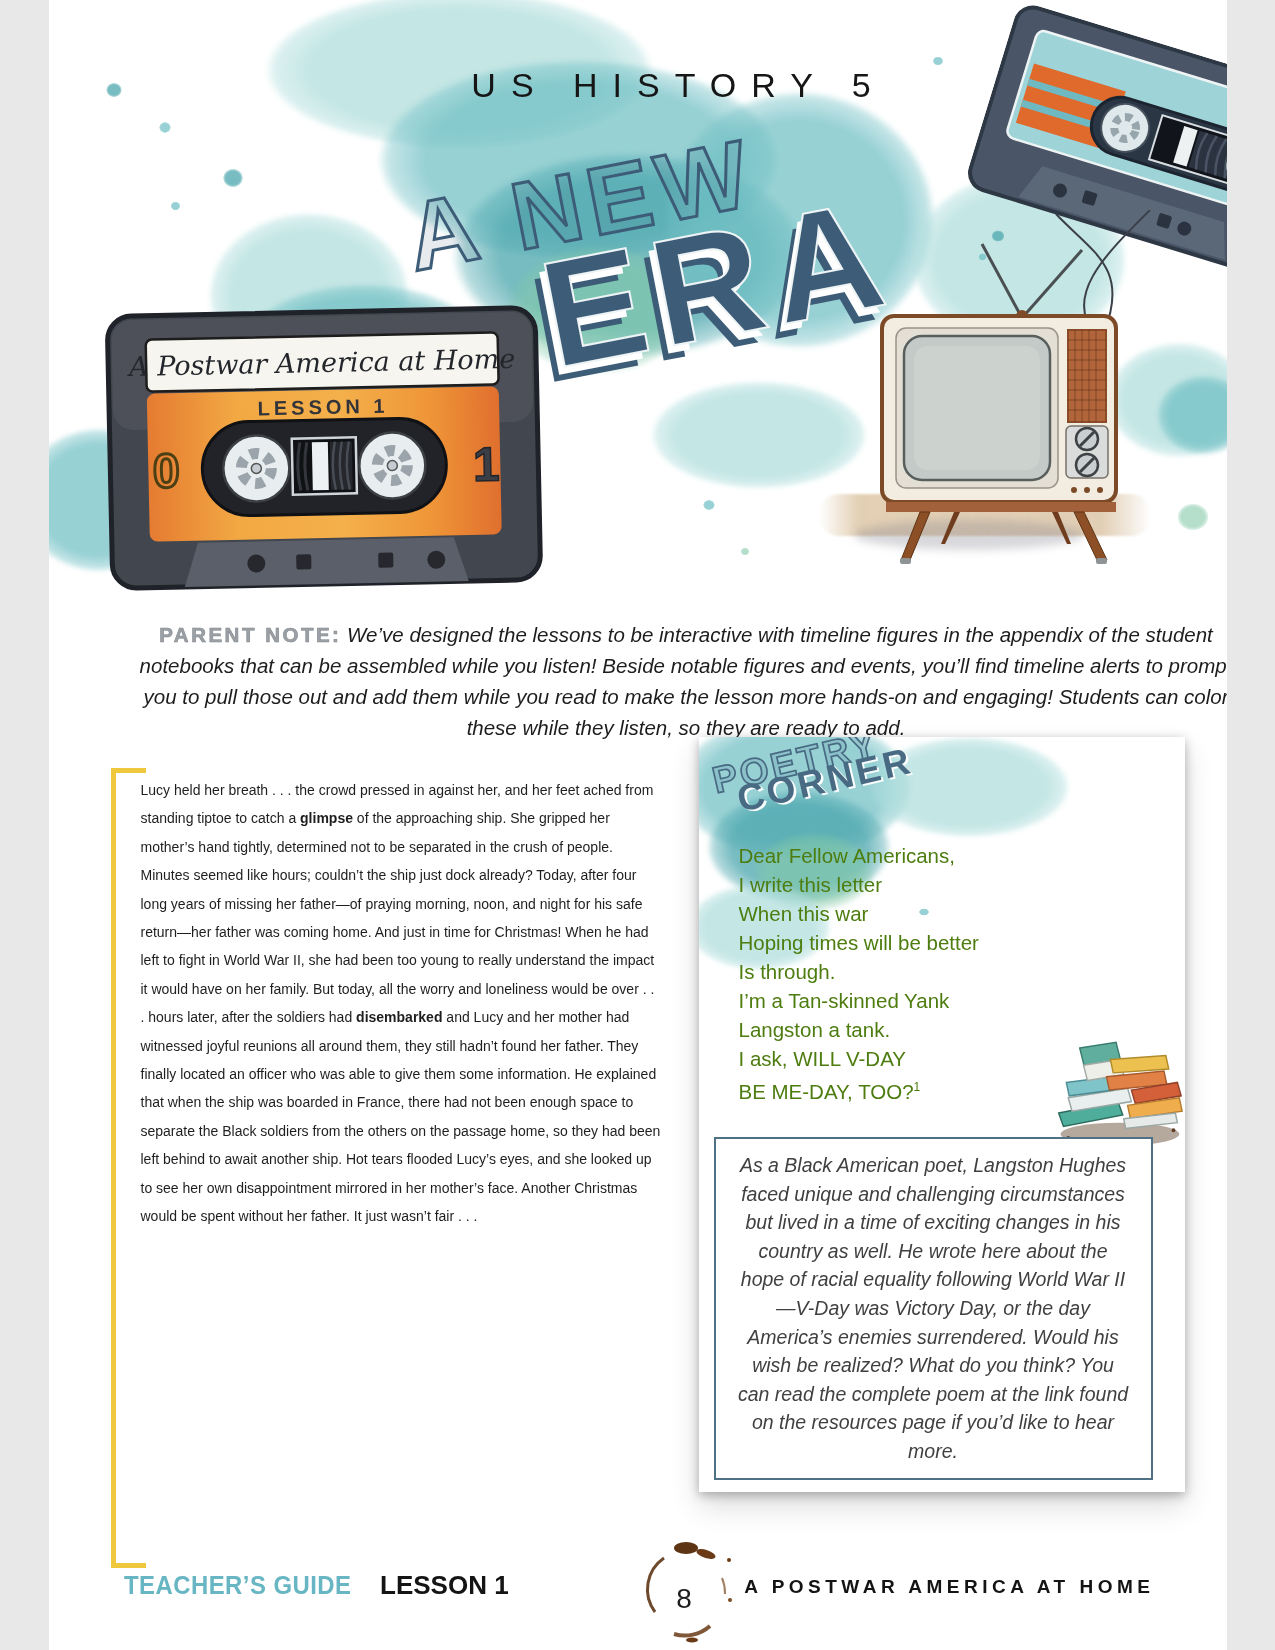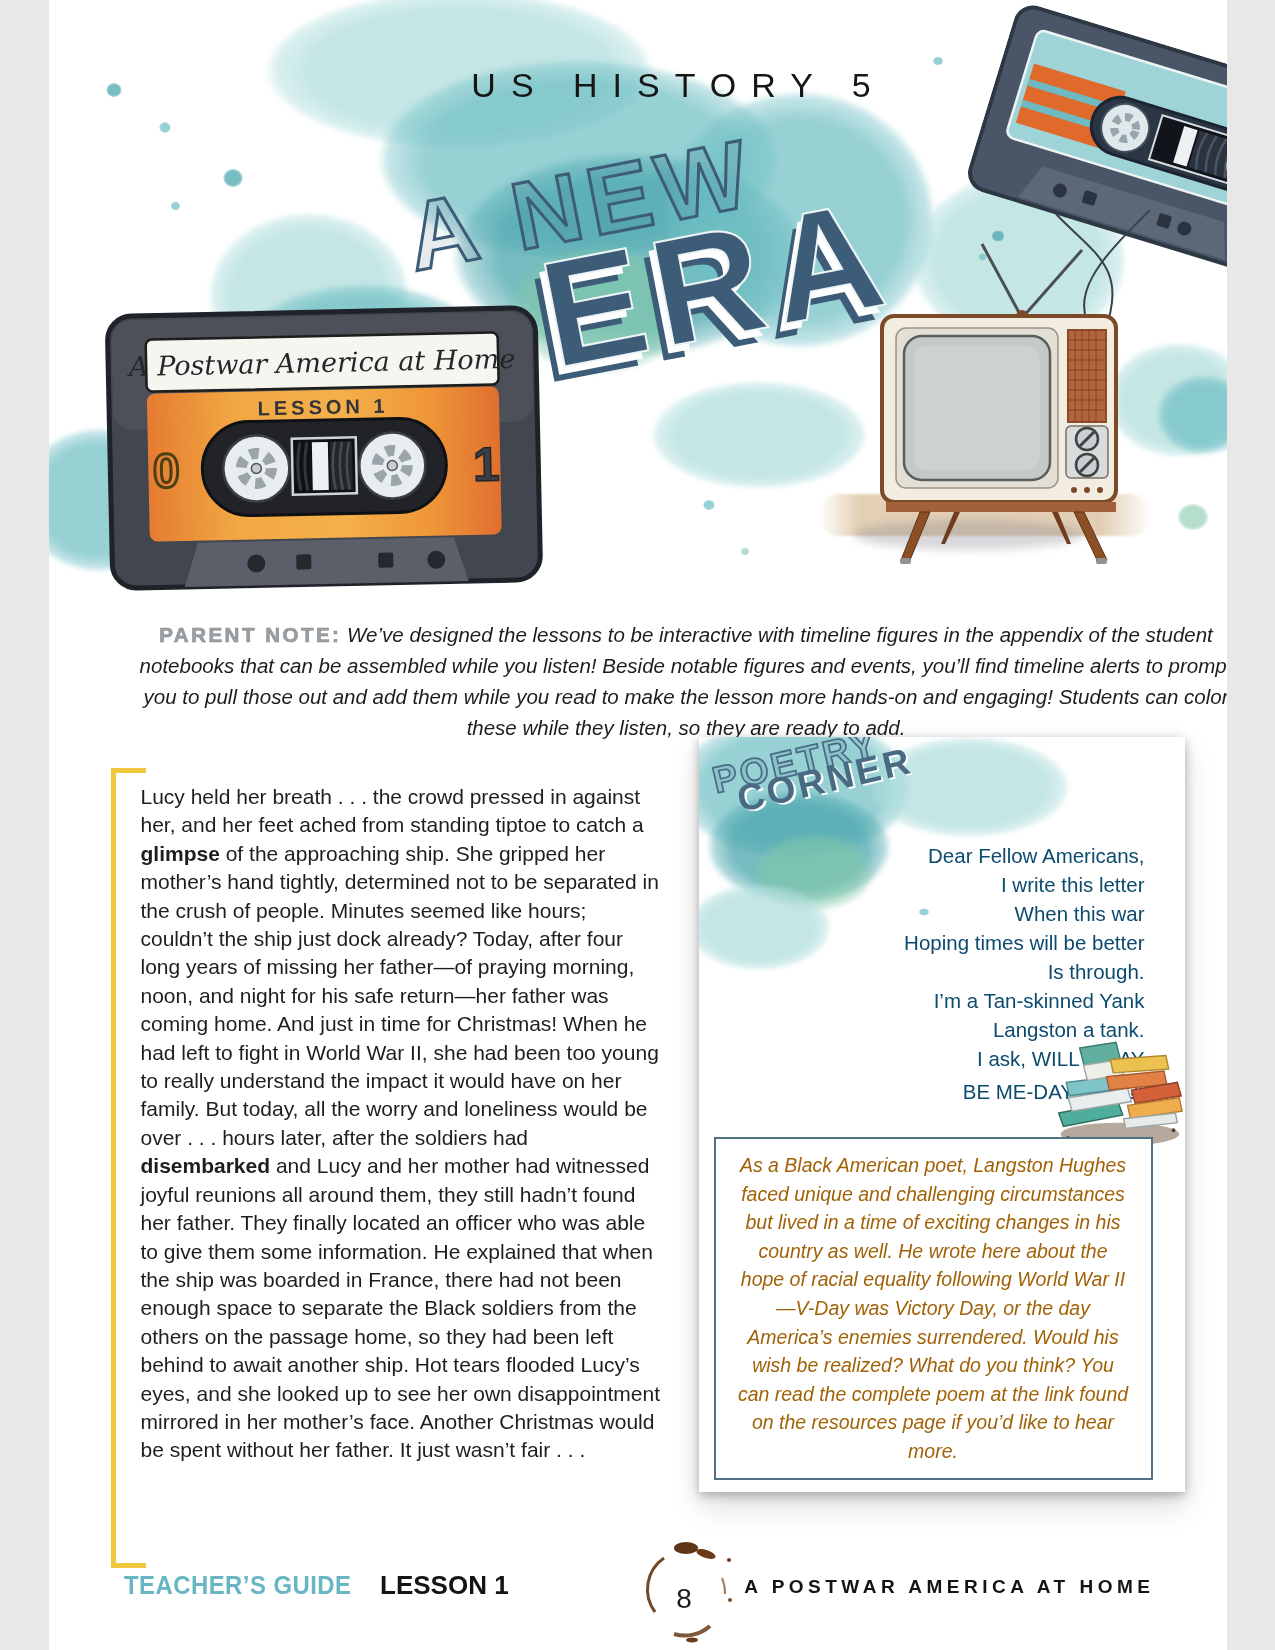--- a/index.html
+++ b/index.html
@@ -31,38 +31,38 @@
   
   .parent-note{position:absolute;left:85px;top:598px;width:1105px;text-align:center;
                font-size:20.5px;line-height:31px;font-style:italic;color:#1d1d1d;}
   .pn-label{font-style:normal;font-weight:700;letter-spacing:2.5px;color:#9aa0a5;
             -webkit-text-stroke:0.6px #84898e;}
 
   
   .bracket{position:absolute;left:62px;top:768px;width:30px;height:790px;
            border-left:5px solid #f0c83d;border-top:5px solid #f0c83d;border-bottom:5px solid #f0c83d;}
   .story{position:absolute;left:92px;top:762px;width:520px;
-         font-size:21px;line-height:28.4px;color:#1e1e1e;}
+         font-size:14px;line-height:28.4px;color:#1e1e1e;}
   .story b{font-weight:700;}
 
   
   .card{position:absolute;left:650px;top:737px;width:486px;height:755px;background:#fff;
         box-shadow:0 3px 10px rgba(0,0,0,.28),0 14px 28px rgba(0,0,0,.14);overflow:hidden;}
   .pc-title{position:absolute;left:10px;top:26px;transform:rotate(-13deg);transform-origin:left top;
             line-height:1;white-space:nowrap;}
   .pc-line1{font-size:37px;font-weight:800;letter-spacing:3px;
             color:rgba(72,106,131,0.15);-webkit-text-stroke:1.7px #486a83;}
   .pc-line2{font-size:37px;font-weight:800;letter-spacing:3px;color:#486a83;
             margin-top:-13px;margin-left:20px;text-shadow:2px 2px 0 rgba(255,255,255,.95);}
-  .poem{position:absolute;left:40px;top:104px;width:406px;text-align:right;
-        font-size:20.5px;line-height:29px;color:#0c4a6e;}
+  .poem{position:absolute;left:40px;top:104px;width:406px;text-align:left;
+        font-size:20.5px;line-height:29px;color:#4d7c0f;}
   .poem sup{font-size:12px;}
   .note-box{position:absolute;left:15px;top:400px;width:393px;padding:12px 21px;
             border:2px solid #4f7186;background:#fff;text-align:center;
-            font-size:19.5px;line-height:28.6px;font-style:italic;color:#a16207;}
+            font-size:19.5px;line-height:28.6px;font-style:italic;color:#404040;}
 
   
   .f-left{position:absolute;left:75px;top:1570px;font-size:26px;white-space:nowrap;}
   .f-guide{color:#68b6c3;font-weight:800;letter-spacing:0.5px;display:inline-block;transform:scaleX(.92);transform-origin:left;}
   .f-lesson{color:#141414;font-weight:800;margin-left:2px;}
   .f-right{position:absolute;right:72px;top:1576px;font-size:19px;font-weight:800;
            letter-spacing:4.5px;color:#141414;white-space:nowrap;}
 
   .tan-band{position:absolute;left:770px;top:494px;width:332px;height:42px;border-radius:20px;
             background:linear-gradient(90deg,rgba(214,182,136,0) 0%,rgba(205,170,120,.55) 12%,rgba(196,158,108,.5) 85%,rgba(214,182,136,0) 100%);

